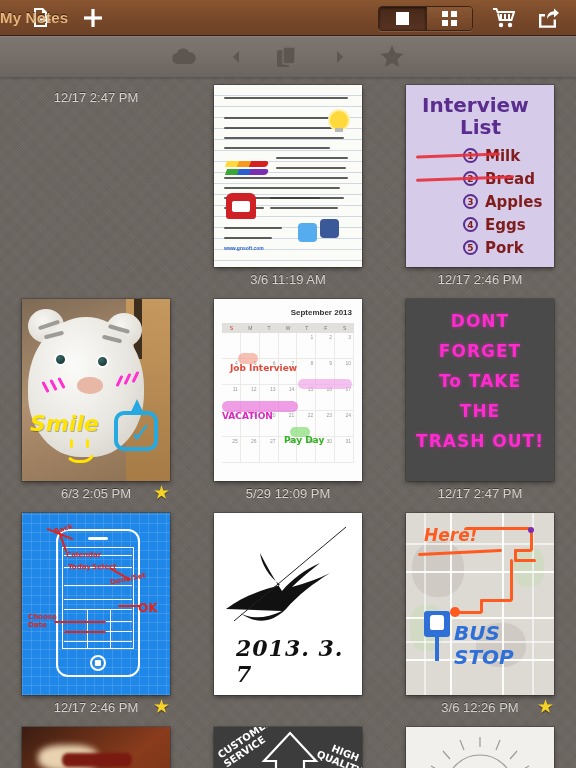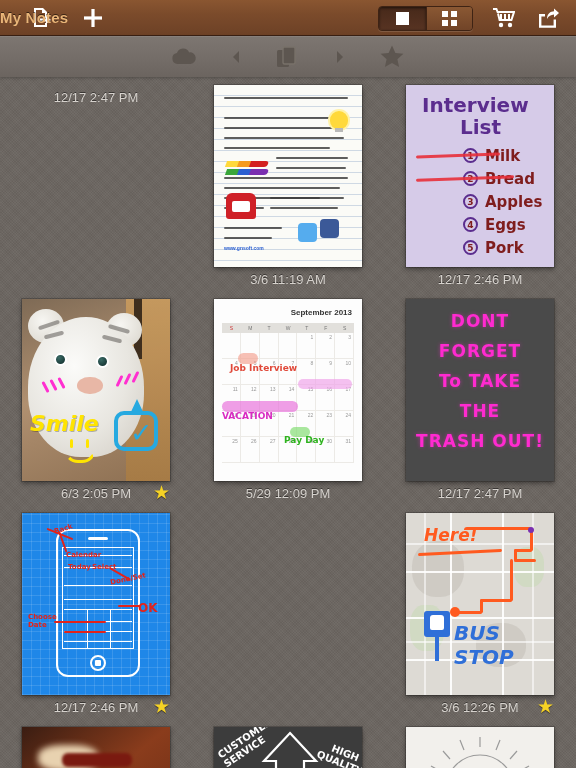--- a/index.html
+++ b/index.html
@@ -593,20 +593,31 @@
           <div class="rline" style="left:42px;top:118px;width:42px;height:2px;background:#e2231a"></div>
         </div>
       </div>
       <div class="meta">
         <span class="date">12/17 2:46 PM</span>
         <span class="star">★</span>
       </div>
     </div>
 
     <div class="cell">
+      <div class="thumbwrap">
+        <div class="thumb n-sig">
+          <svg width="148" height="182" viewBox="0 0 148 182">
+            <path d="M12 96 C30 82 52 76 66 72 C54 62 48 52 46 40 C52 52 60 66 68 78
+                     C78 66 92 56 106 50 C96 58 86 66 78 74 C92 70 104 66 116 60
+                     C100 70 84 82 72 96 C56 112 40 110 26 100 C36 106 52 106 68 98 Z" fill="#111"></path>
+            <path d="M20 108 L132 14" stroke="#222" stroke-width="1" fill="none"></path>
+          </svg>
+          <div class="sig-date">2013. 3. 7</div>
+        </div>
+      </div>
     </div>
 
     <div class="cell">
       <div class="thumbwrap">
         <div class="thumb n-map">
           <div class="mgray" style="left:6px;top:28px;width:52px;height:56px"></div>
           <div class="mgreen" style="left:4px;top:92px;width:34px;height:46px"></div>
           <div class="mgreen" style="left:108px;top:34px;width:30px;height:40px"></div>
           <div class="mgray" style="left:70px;top:110px;width:50px;height:44px"></div>
           <div class="mroad" style="left:0;top:58px;width:148px;height:2px"></div>

